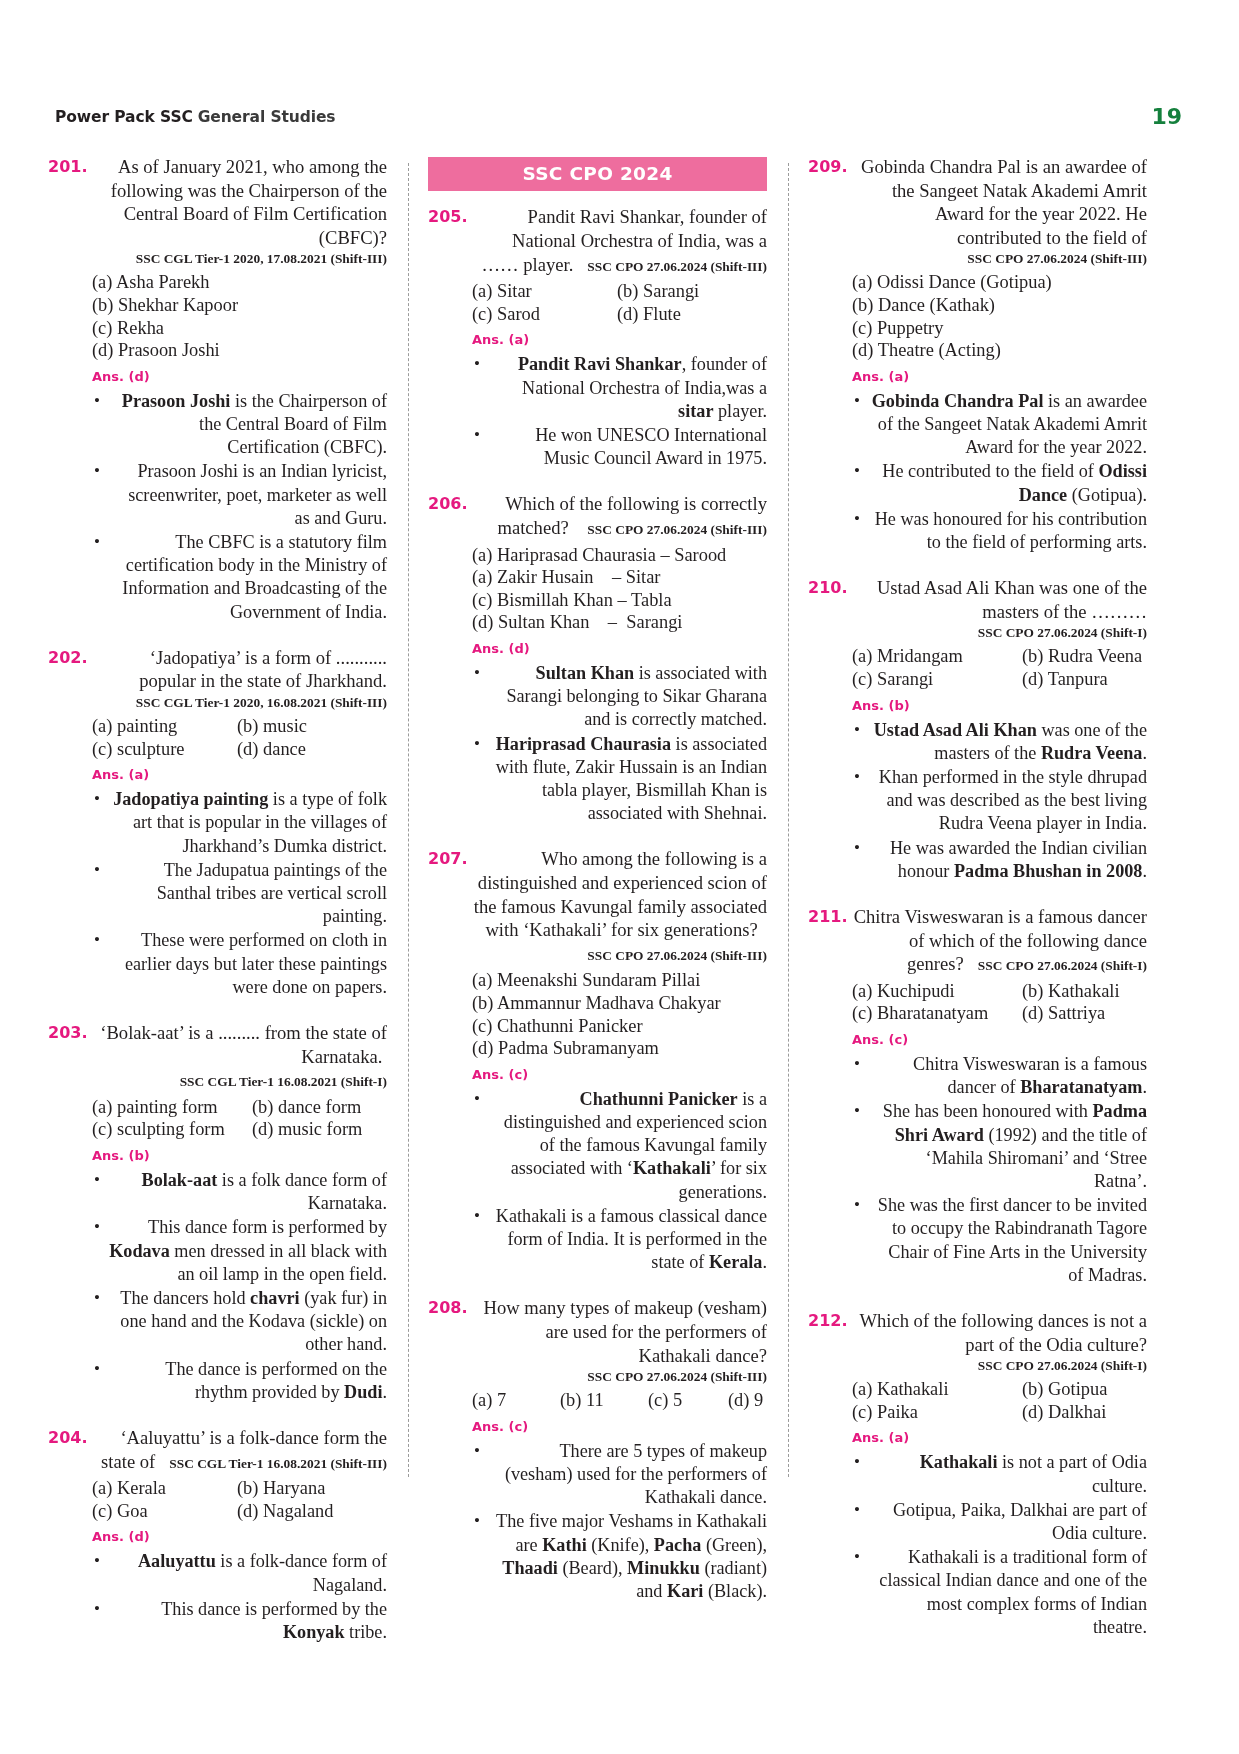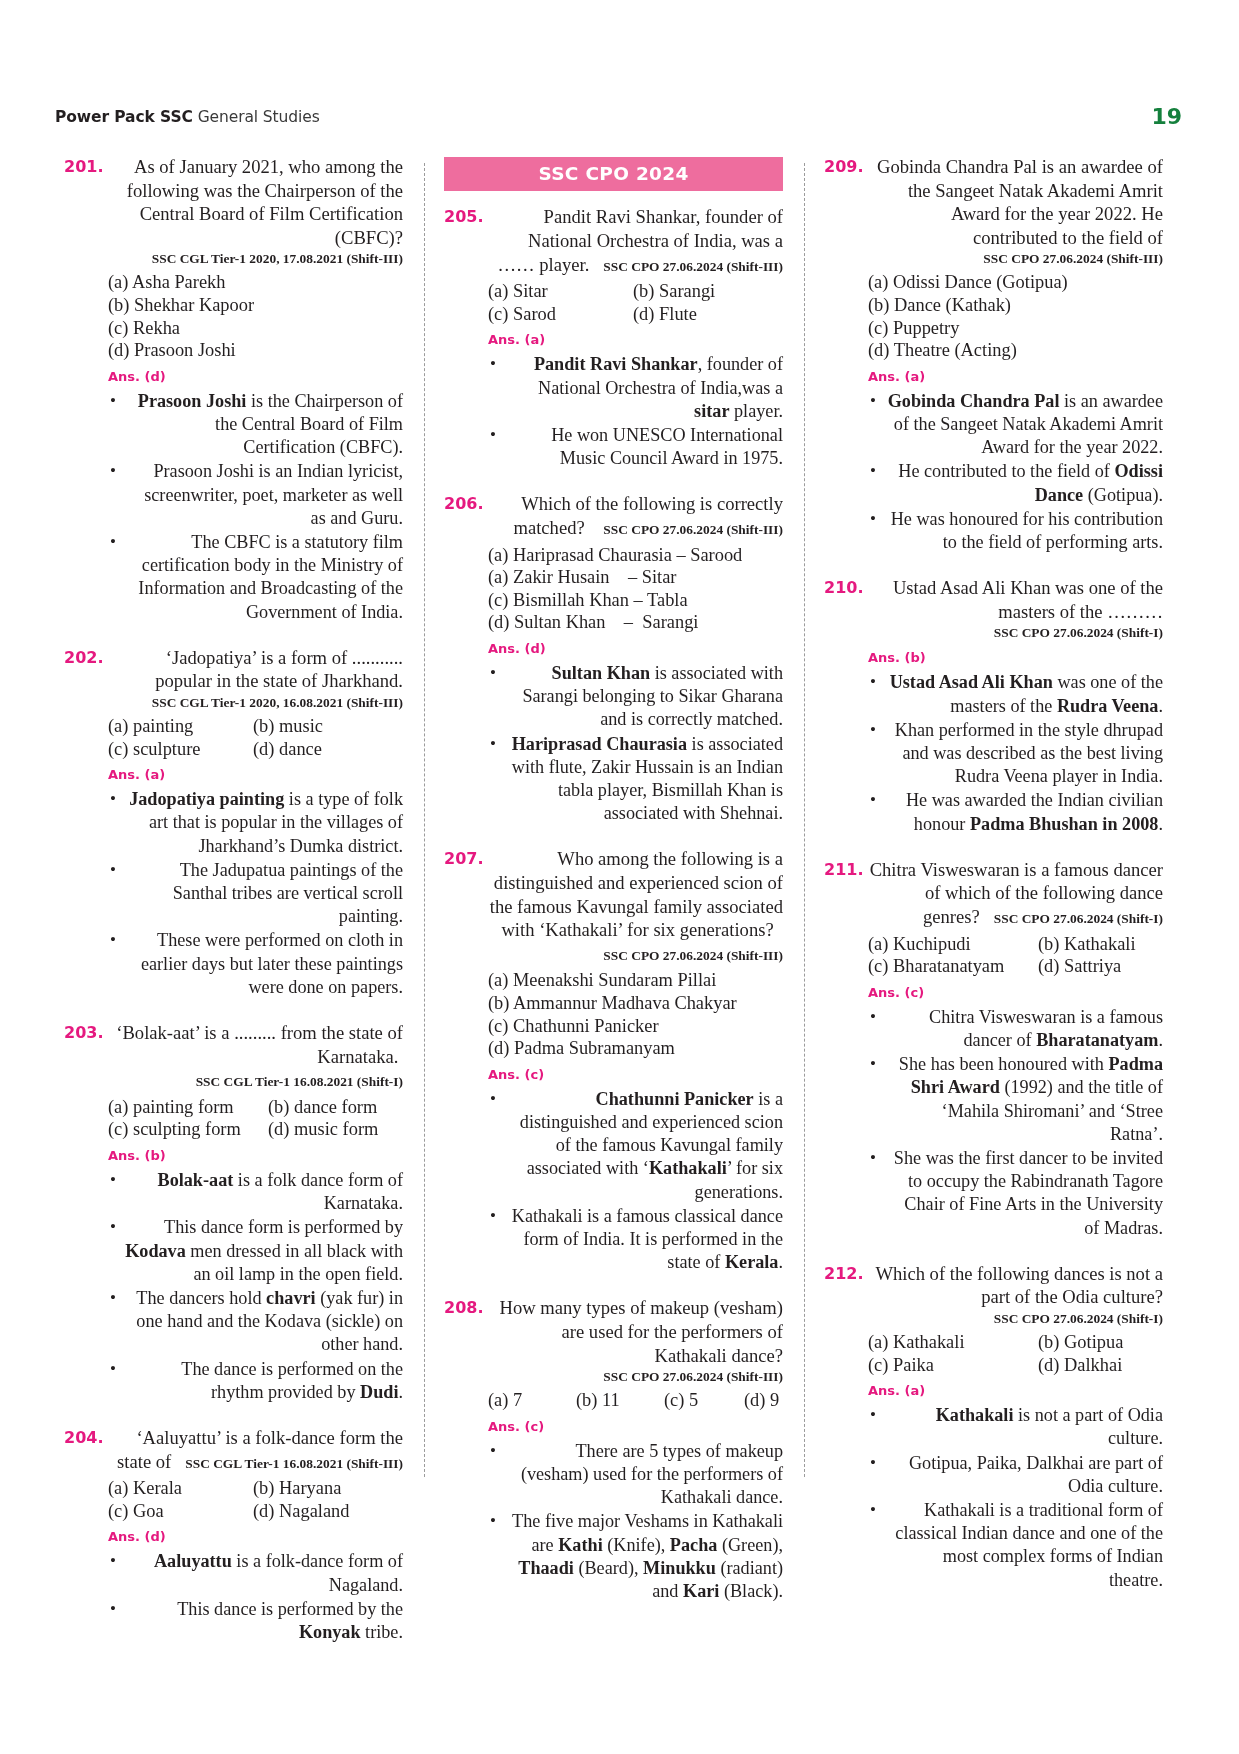--- a/index.html
+++ b/index.html
@@ -22,36 +22,36 @@
     position: absolute;
     left: 55px;
     top: 108px;
     font-family: "DejaVu Sans", sans-serif;
     font-size: 15.5px;
     color: #231f20;
     letter-spacing: -0.1px;
     white-space: nowrap;
   }
   .runhead .strong { font-weight: bold; }
-  .runhead .light  { font-weight: normal; color: #3a3a3a; }
+  .runhead .light  { font-weight: bold; color: #3a3a3a; }
 
   .folio {
     position: absolute;
     right: 57px;
     top: 104px;
     font-family: "DejaVu Sans", sans-serif;
     font-weight: bold;
     font-size: 22px;
     color: #15803d;
   }
 
   
   .cols {
     position: absolute;
-    left: 64px;
+    left: 48px;
     top: 155px;
     width: 1143px;
     height: 1330px;
     display: flex;
     gap: 4px;
   }
   .col {
     width: 339px;
     position: relative;
     padding-right: 0;
@@ -424,20 +424,30 @@
           </div>
         </div>
       </div>
 
       <div class="blk">
         <div class="q">
           <div class="qnum">210.</div>
           <div class="qbody">
             <div class="qtext">Ustad Asad Ali Khan was one of the masters of the ………</div>
             <div class="src-line">SSC CPO 27.06.2024 (Shift-I)</div>
+            <div class="opts">
+              <div class="optrow">
+                <span class="opt w170">(a) Mridangam</span>
+                <span class="opt">(b) Rudra Veena</span>
+              </div>
+              <div class="optrow">
+                <span class="opt w170">(c) Sarangi</span>
+                <span class="opt">(d) Tanpura</span>
+              </div>
+            </div>
             <div class="ans">Ans. (b)</div>
             <ul class="bl">
               <li><b>Ustad Asad Ali Khan</b> was one of the masters of the <b>Rudra Veena</b>.</li>
               <li>Khan performed in the style dhrupad and was described as the best living Rudra Veena player in India.</li>
               <li>He was awarded the Indian civilian honour <b>Padma Bhushan in 2008</b>.</li>
             </ul>
           </div>
         </div>
       </div>
 

